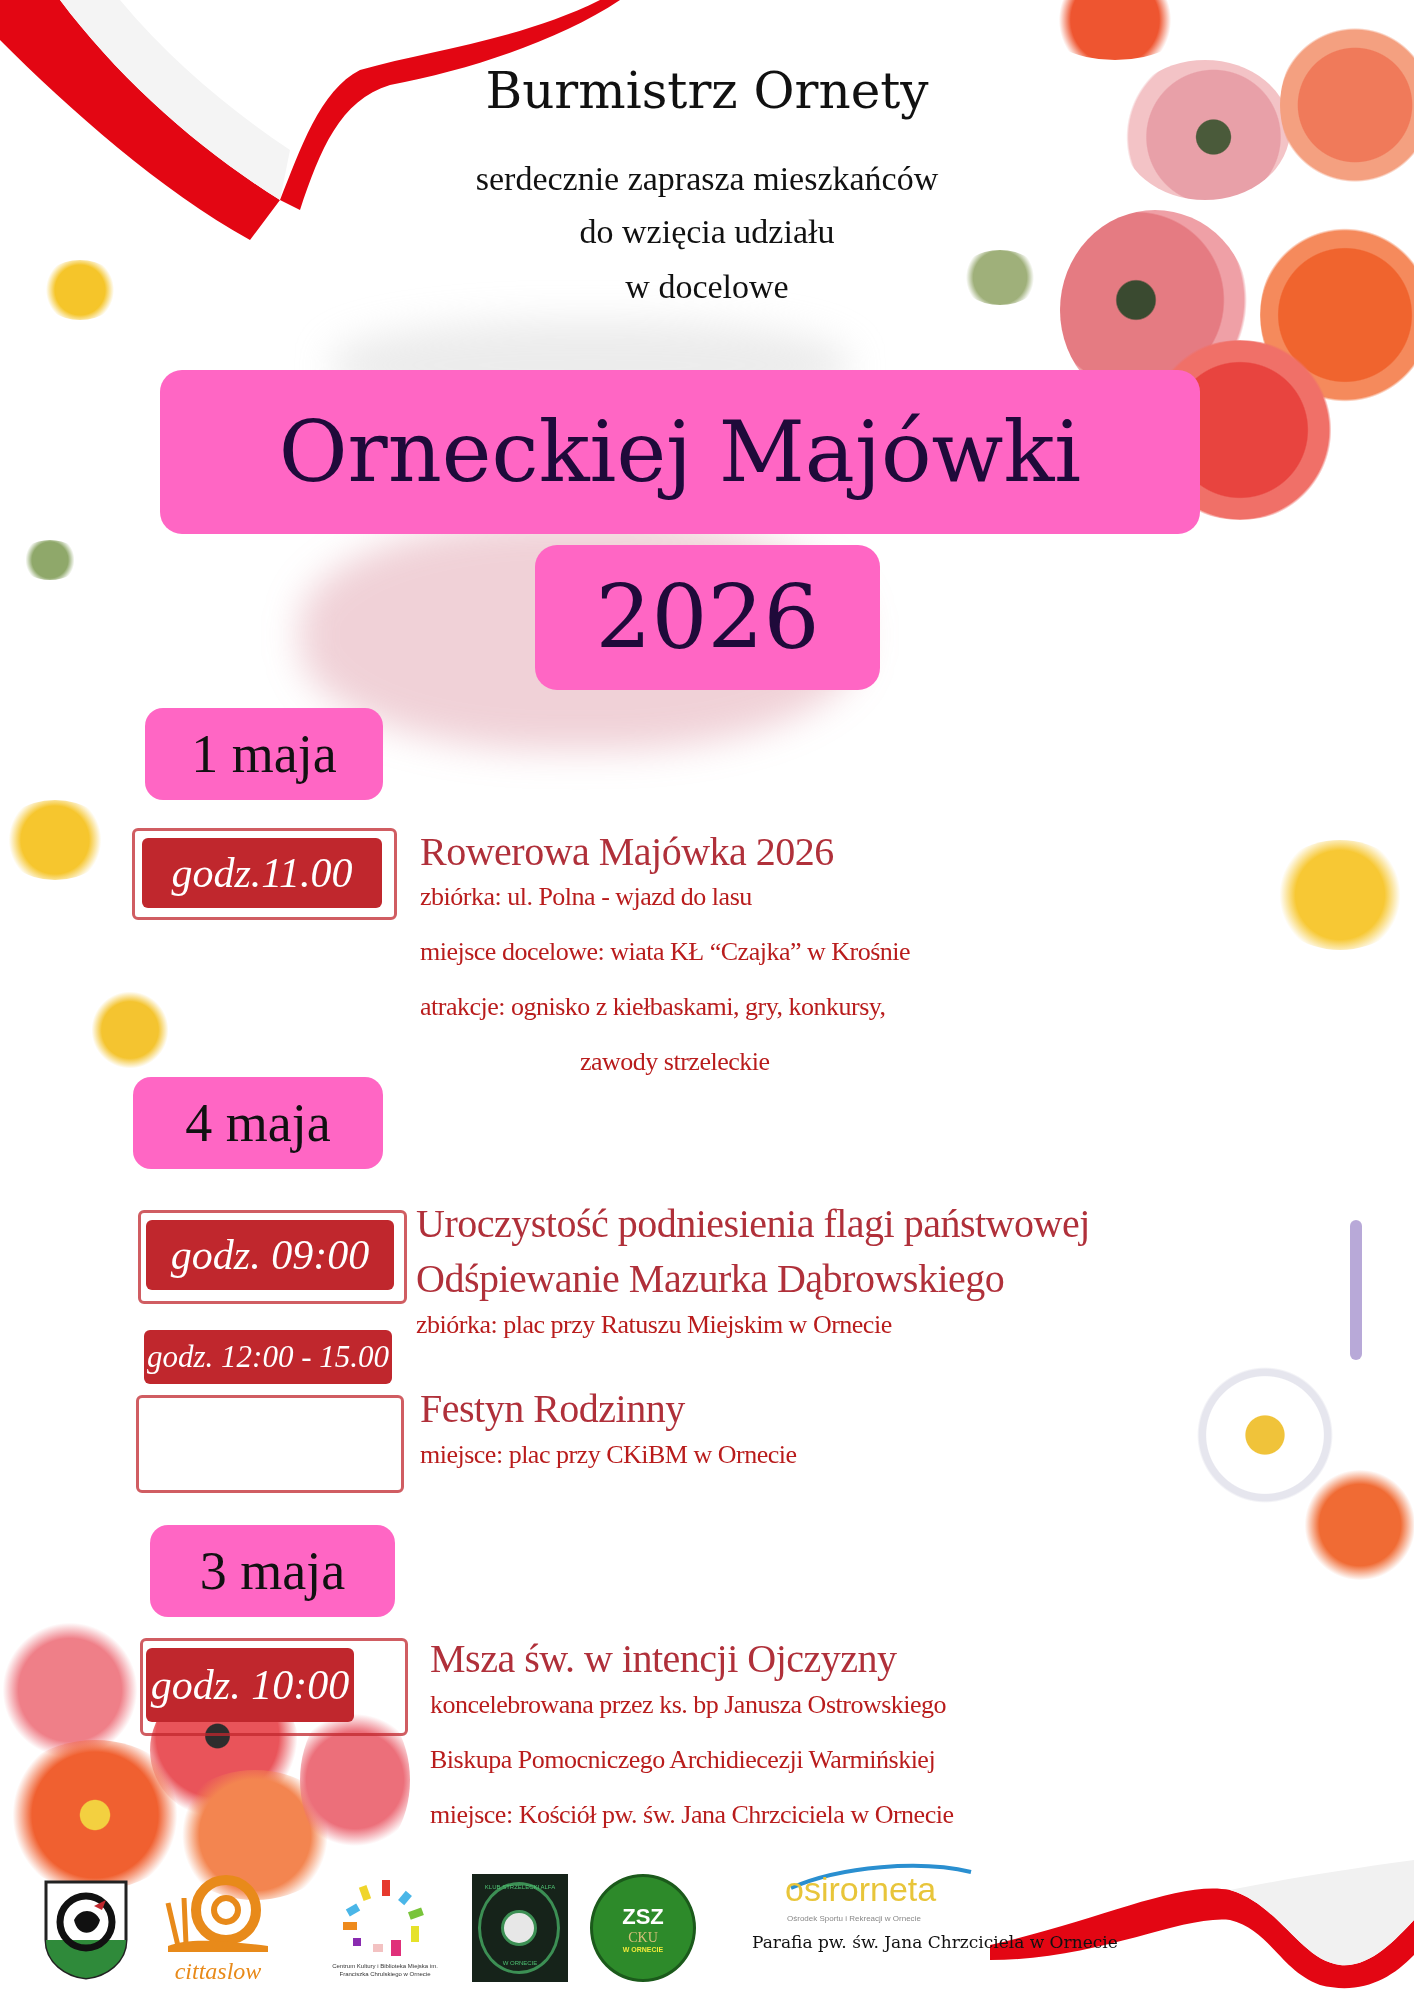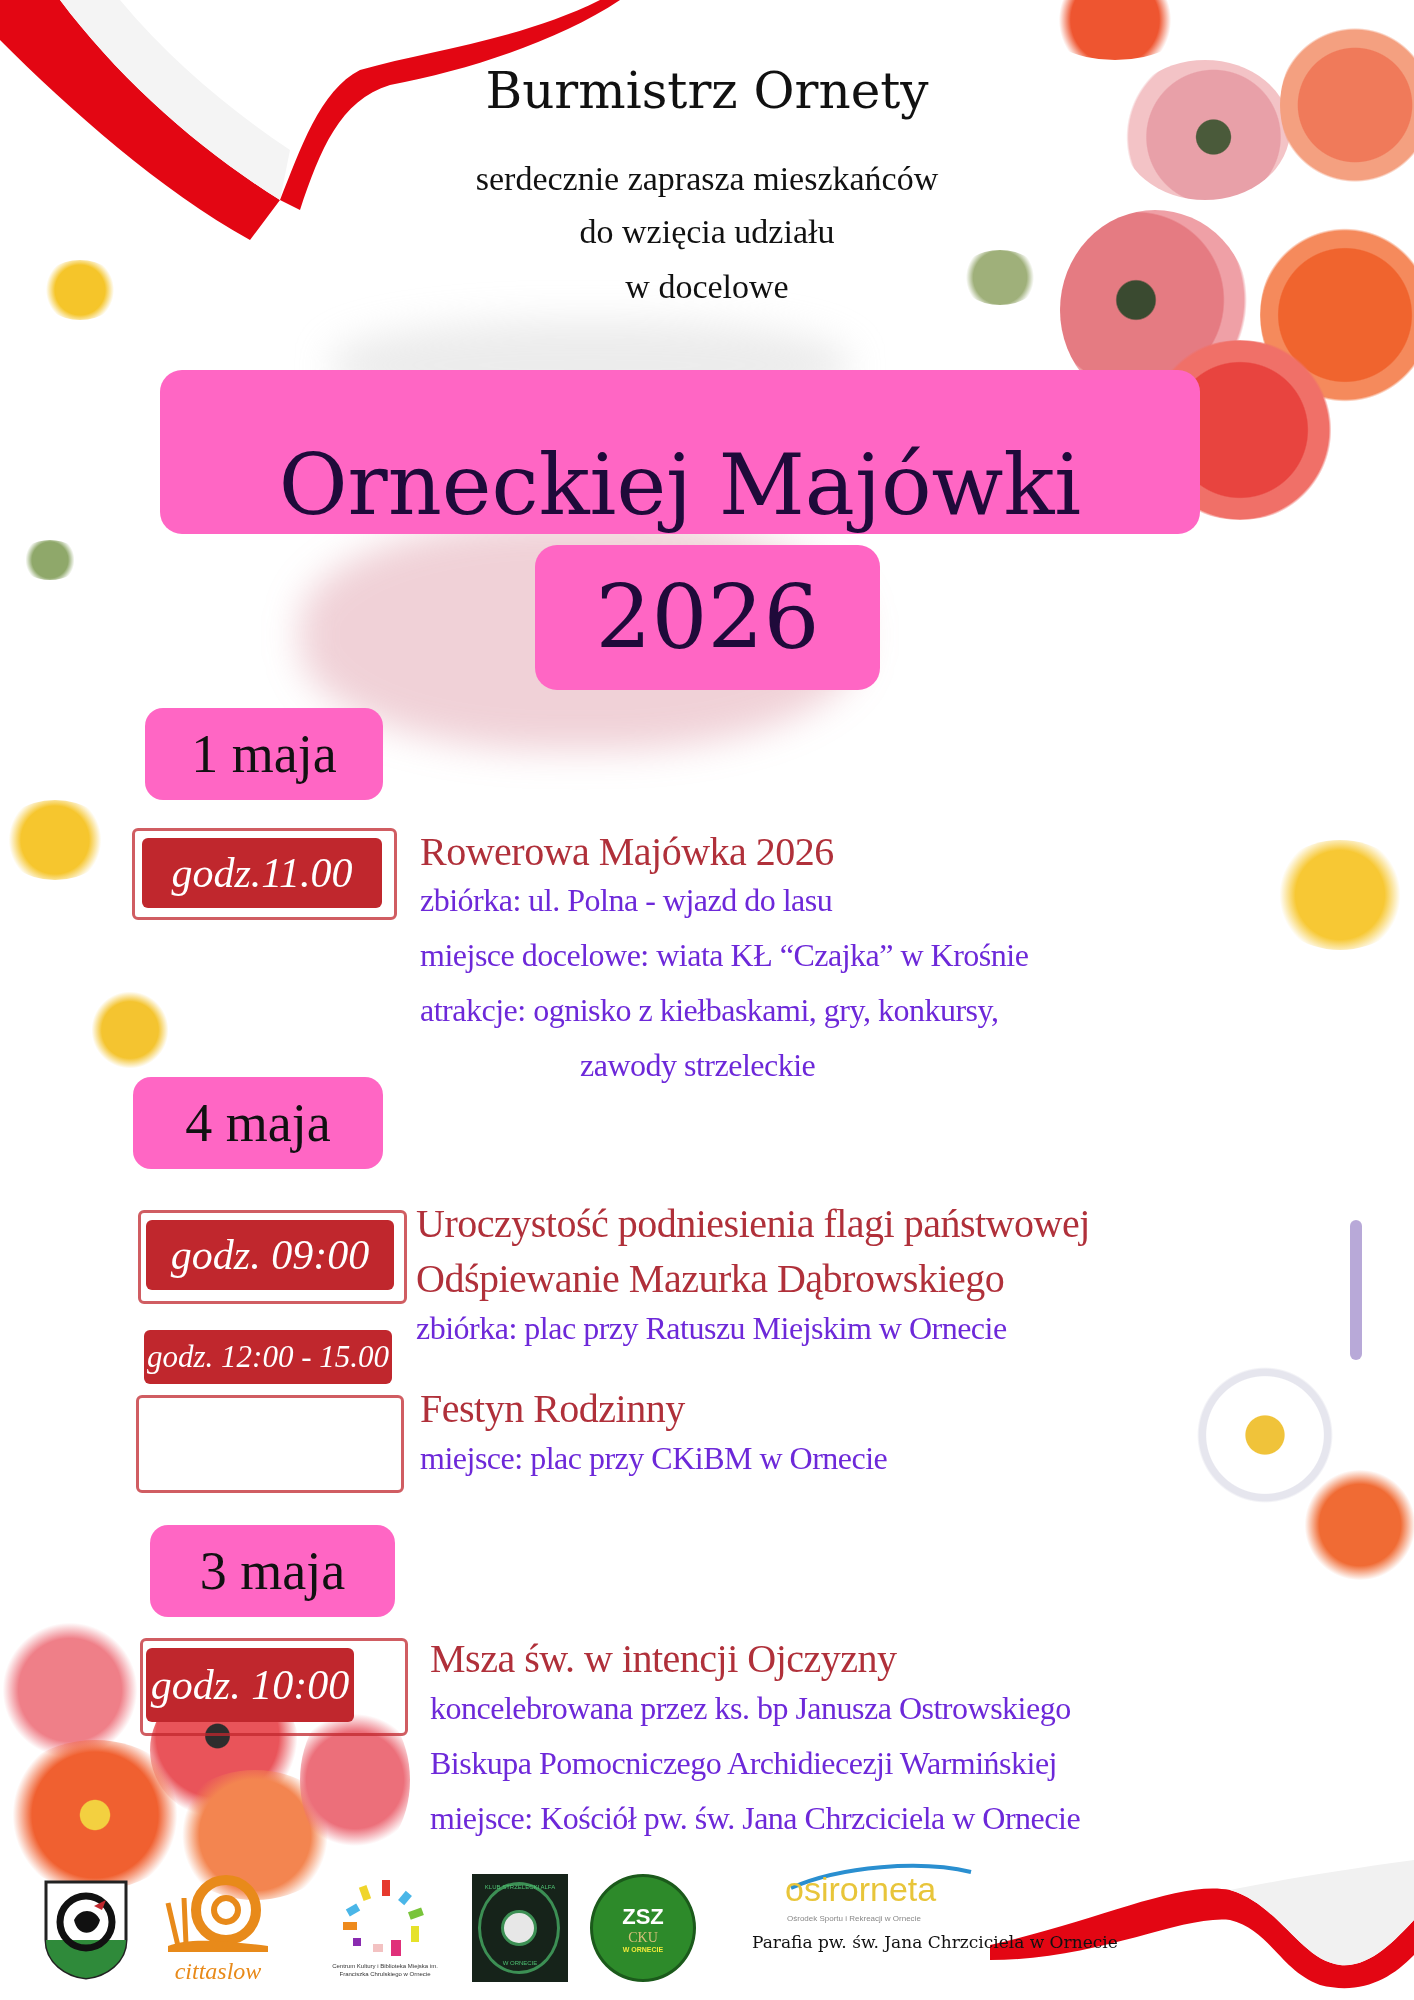--- a/index.html
+++ b/index.html
@@ -4,21 +4,21 @@
 <style>
   html, body { margin:0; padding:0; }
   body { width:1414px; height:2000px; position:relative; overflow:hidden; background:#ffffff; font-family:"DejaVu Serif", serif; color:#111; }
   .abs { position:absolute; }
   .center-text { text-align:center; left:0; width:1414px; }
   .pink-box { background:#ff66c4; border-radius:22px; display:flex; align-items:center; justify-content:center; }
   .title-text { color:#1f0a3a; font-family:"DejaVu Serif", serif; }
   .badge { background:#c0272d; border-radius:6px; display:flex; align-items:center; justify-content:center; color:#fff; font-family:"Liberation Serif", serif; font-style:italic; }
   .badge-frame { position:absolute; border:3px solid #c0272d; border-radius:6px; opacity:0.75; }
   .ev-title { color:#b0303a; font-family:"Liberation Serif", serif; font-size:40px; white-space:nowrap; letter-spacing:-0.5px; }
-  .ev-line { color:#6d28d9; font-family:"Liberation Serif", serif; font-size:32px; white-space:nowrap; letter-spacing:-0.5px; }
+  .ev-line { color:#b91c1c; font-family:"Liberation Serif", serif; font-size:26px; white-space:nowrap; letter-spacing:-0.5px; }
   .logo { position:absolute; }
   .watercolor { position:absolute; border-radius:45%; filter:blur(18px); }
 </style>
 </head>
 <body>
 
 <svg class="abs" style="left:0;top:0" width="620" height="240" viewBox="0 0 620 240">
   <path d="M0,0 L60,0 C120,80 200,150 280,200 L250,240 C160,190 70,110 0,40 Z" fill="#e30613"></path>
   <path d="M60,0 L120,0 C170,60 230,110 290,150 L280,200 C200,150 120,80 60,0 Z" fill="#f4f4f4"></path>
   <path d="M280,200 C300,150 320,90 360,70 C430,50 520,40 600,0 L620,0 C560,40 470,70 390,85 C340,100 320,150 300,210 Z" fill="#e30613"></path>
@@ -65,21 +65,21 @@
   <div class="abs" style="left:0;top:140px;width:190px;height:150px;border-radius:50%;background:radial-gradient(circle,#f3d040 0 12%,#f06030 13% 52%,transparent 68%);"></div>
   <div class="abs" style="left:170px;top:170px;width:170px;height:130px;border-radius:50%;background:radial-gradient(circle,#f38550 0 52%,transparent 68%);"></div>
   <div class="abs" style="left:300px;top:100px;width:110px;height:160px;border-radius:50%;background:radial-gradient(circle,#ec6f7a 0 50%,transparent 68%);"></div>
 </div>
 
 <div class="abs center-text" style="top:62px;font-size:50px;font-family:'DejaVu Serif',serif;left:0;">Burmistrz Ornety</div>
 <div class="abs center-text" style="top:160px;font-size:34px;font-family:'Liberation Serif',serif;left:0;">serdecznie zaprasza mieszkańców</div>
 <div class="abs center-text" style="top:213px;font-size:34px;font-family:'Liberation Serif',serif;left:0;">do wzięcia udziału</div>
 <div class="abs center-text" style="top:268px;font-size:34px;font-family:'Liberation Serif',serif;left:0;">w docelowe</div>
 
-<div class="abs pink-box" style="left:160px;top:370px;width:1040px;height:164px;align-items:flex-end;">
+<div class="abs pink-box" style="left:160px;top:370px;width:1040px;height:164px;">
   <span class="title-text" style="font-size:84px;">Orneckiej Majówki</span>
 </div>
 <div class="abs pink-box" style="left:535px;top:545px;width:345px;height:145px;">
   <span class="title-text" style="font-size:88px;">2026</span>
 </div>
 
 <div class="abs pink-box" style="left:145px;top:708px;width:238px;height:92px;border-radius:18px;">
   <span style="font-size:54px;font-family:'Liberation Serif',serif;color:#111;">1 maja</span>
 </div>
 

